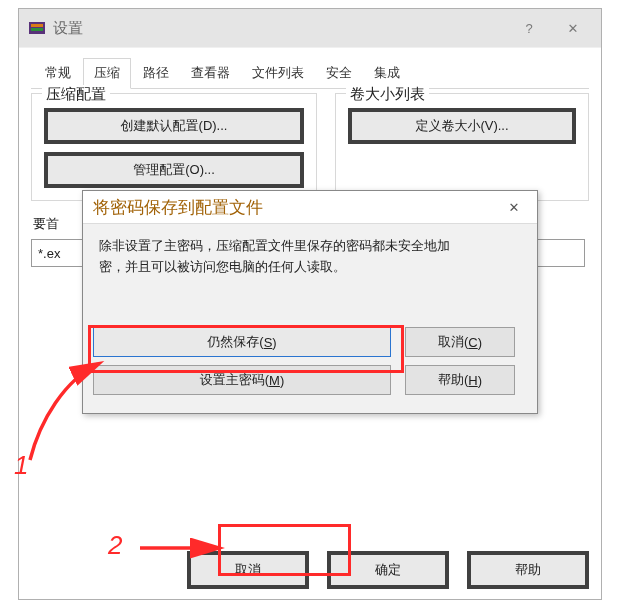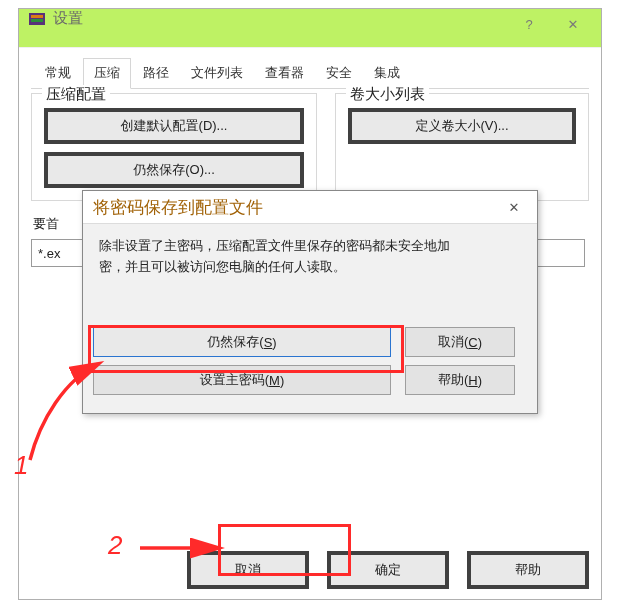--- a/index.html
+++ b/index.html
@@ -1,19 +1,19 @@
 <!DOCTYPE html>
 <html><head>
 <meta charset="utf-8">
 <style>
   html,body{margin:0;padding:0;font-family:"Microsoft YaHei","Segoe UI",Arial,sans-serif;font-size:13px;color:#222;background:#fff}
   .canvas{position:relative;width:618px;height:606px;background:#fff}
   
   .win{position:absolute;left:18px;top:8px;width:582px;height:590px;border:1px solid #b0b0b0;background:#fff;box-shadow:0 0 0 transparent}
-  .titlebar{height:38px;background:#bef264;border-bottom:1px solid #f0f0f0;display:flex;padding:0 6px 0 8px}
+  .titlebar{height:38px;background:#e5e5e5;border-bottom:1px solid #f0f0f0;display:flex;align-items:center;padding:0 6px 0 8px}
   .titlebar .icon{width:20px;height:20px;margin-right:6px;display:inline-flex;align-items:center;justify-content:center}
   .titlebar .title{color:#6a6a6a;font-size:15px;flex:1}
   .tbtn{width:44px;height:30px;display:flex;align-items:center;justify-content:center;color:#7a7a7a}
   .client{padding:12px 12px 10px 12px;position:relative;height:calc(100% - 38px);box-sizing:border-box}
   .tabs{display:flex;align-items:flex-end;height:28px;border-bottom:1px solid #d6d6d6;gap:2px;margin-bottom:4px;padding-left:4px}
   .tab{padding:5px 10px 6px 10px;font-size:13px;color:#333}
   .tab.active{border:1px solid #d6d6d6;border-bottom:1px solid #fff;background:#fff;position:relative;top:1px}
   .row1{display:flex;gap:18px}
   .group{border:1px solid #d8d8d8;padding:14px 12px 12px 12px;position:relative}
   .group .legend{position:absolute;top:-9px;left:10px;background:#fff;padding:0 4px;font-size:15px}
@@ -63,31 +63,31 @@
     <div class="tbtn">
           <span>✕</span>
         </div>
   </div>
 
   <div class="client">
     <div class="tabs">
       <div class="tab">常规</div>
       <div class="tab active">压缩</div>
       <div class="tab">路径</div>
+      <div class="tab">查看器</div>
       <div class="tab">文件列表</div>
-      <div class="tab">查看器</div>
       <div class="tab">安全</div>
       <div class="tab">集成</div>
     </div>
 
     <div class="row1">
       <div class="group left">
         <span class="legend">压缩配置</span>
         <div class="wbtn">创建默认配置(D)...</div>
-        <div class="wbtn">仍然保存(O)...</div>
+        <div class="wbtn">管理配置(O)...</div>
       </div>
       <div class="group right">
         <span class="legend">卷大小列表</span>
         <div class="wbtn">定义卷大小(V)...</div>
       </div>
     </div>
 
     <div class="rowlabel">要首</div>
     <div class="tin">*.ex</div>
 

